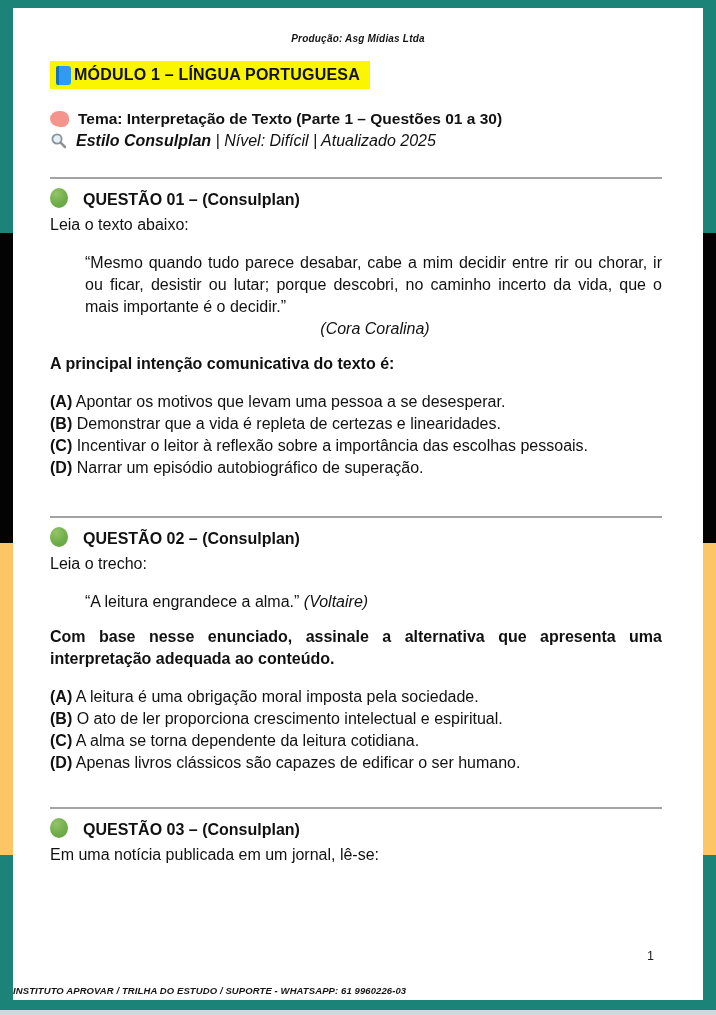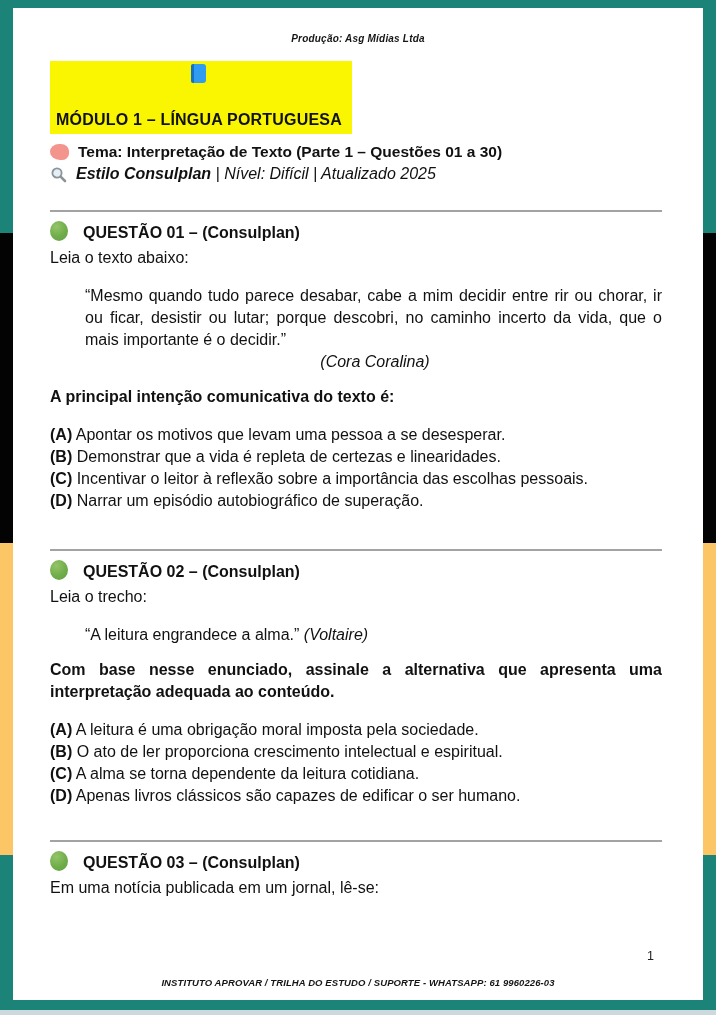--- a/index.html
+++ b/index.html
@@ -22,27 +22,27 @@
   .bottom-light  { position:absolute; left:0; top:1010px; width:716px; height:5px; background:#ccdade; z-index:3; }
 
   
   .sheet { position:absolute; left:13px; top:8px; width:690px; height:992px; background:#fff; z-index:2;border-radius:6px; }
 
   .credit { margin-top:25px; text-align:center; font-size:10px; font-weight:700; font-style:italic; letter-spacing:.2px; color:#151515; }
 
   .content { padding:0 41px 0 37px; font-size:16px; line-height:22px; }
 
   .title-row { margin-top:17px; }
-  .highlight { display:inline-flex; align-items:center; gap:26px; background:#faf500; padding:3px 10px 3px 6px;flex-direction:column; }
+  .highlight { display:inline-flex; align-items:center; gap:3px; background:#faf500; padding:3px 10px 3px 6px; }
   .book-icon { display:inline-block; width:15px; height:19px; border-radius:2px 3px 3px 2px;
                background:linear-gradient(90deg,#1272c9 0px,#1272c9 3px,#2f9bf1 3px); }
   .title-text { font-weight:700; font-size:16px; letter-spacing:.2px; }
 
   .icon-row { display:flex; align-items:center; gap:9px; }
-  .tema-row { margin-top:7px; }
+  .tema-row { margin-top:17px; }
   .brain-icon { display:inline-block; width:19px; height:16px; background:#f3958d;
                 border-radius:55% 50% 45% 60%; flex:0 0 auto; }
   .tema-text { font-weight:700; font-size:15.5px; }
 
   .estilo-row { font-style:italic; font-size:16px; }
   .estilo-bold { font-weight:700; }
   .magnifier-icon { flex:0 0 auto; }
 
   .divider { border:none; border-top:2px solid #a3a3a3; }
   .d1 { margin-top:25px; }
@@ -56,21 +56,21 @@
 
   .lead { margin-top:2px; }
   .quote { margin:16px 0 0 35px; text-align:justify; }
   .attrib { margin-left:38px; font-style:italic;text-align:center; }
   .stem { margin-top:13px; font-weight:700; text-align:justify; }
   .options { margin-top:16px; }
   .option { text-align:justify; }
   .olabel { font-weight:700; }
 
   .pagenum { position:absolute; right:49px; top:941px; font-size:12.5px; color:#222; z-index:4; }
-  .footer { position:absolute; left:0; right:0; bottom:12px; text-align:center;
+  .footer { position:absolute; left:0; right:0; bottom:4px; 
             font-size:9.5px; font-weight:700; font-style:italic; letter-spacing:.1px; color:#151515; }
 </style>
 </head>
 <body>
 
 <div class="canvas">
 
   <div class="strip strip-left">
     <div class="seg seg-teal-top"></div>
     <div class="seg seg-black"></div>

